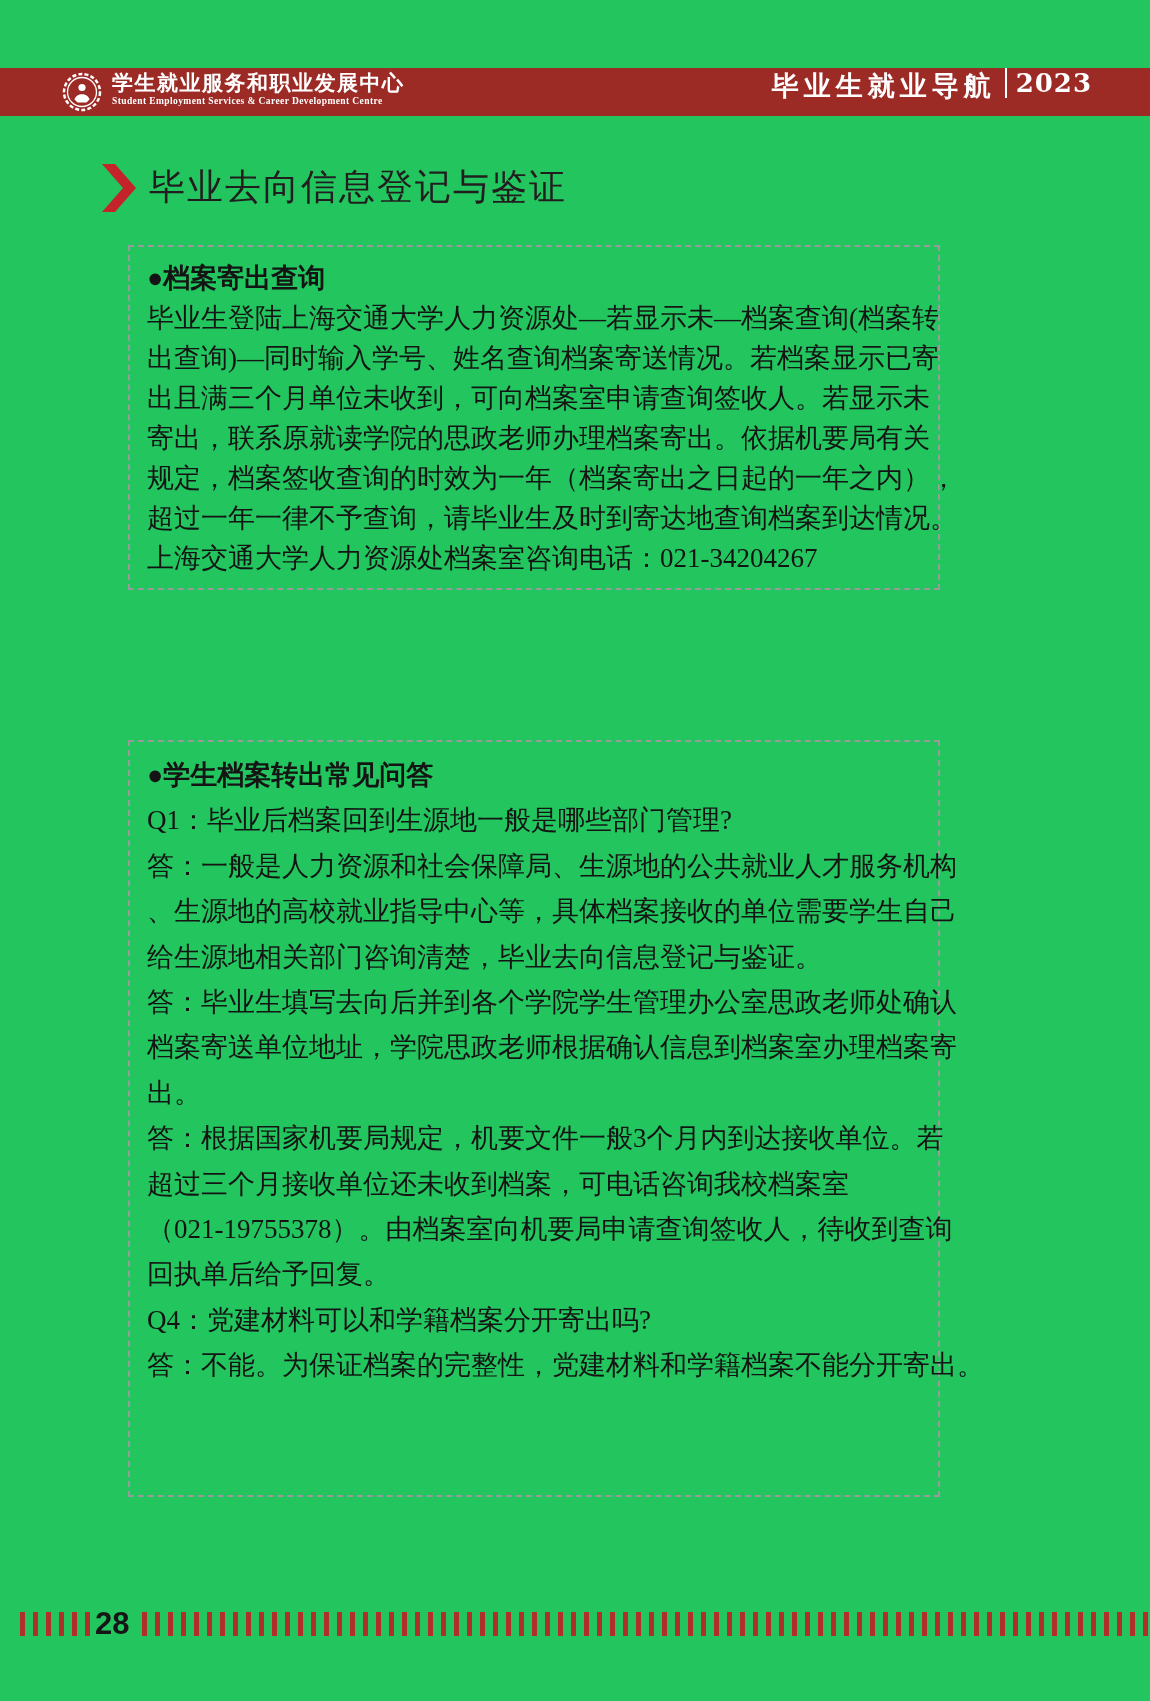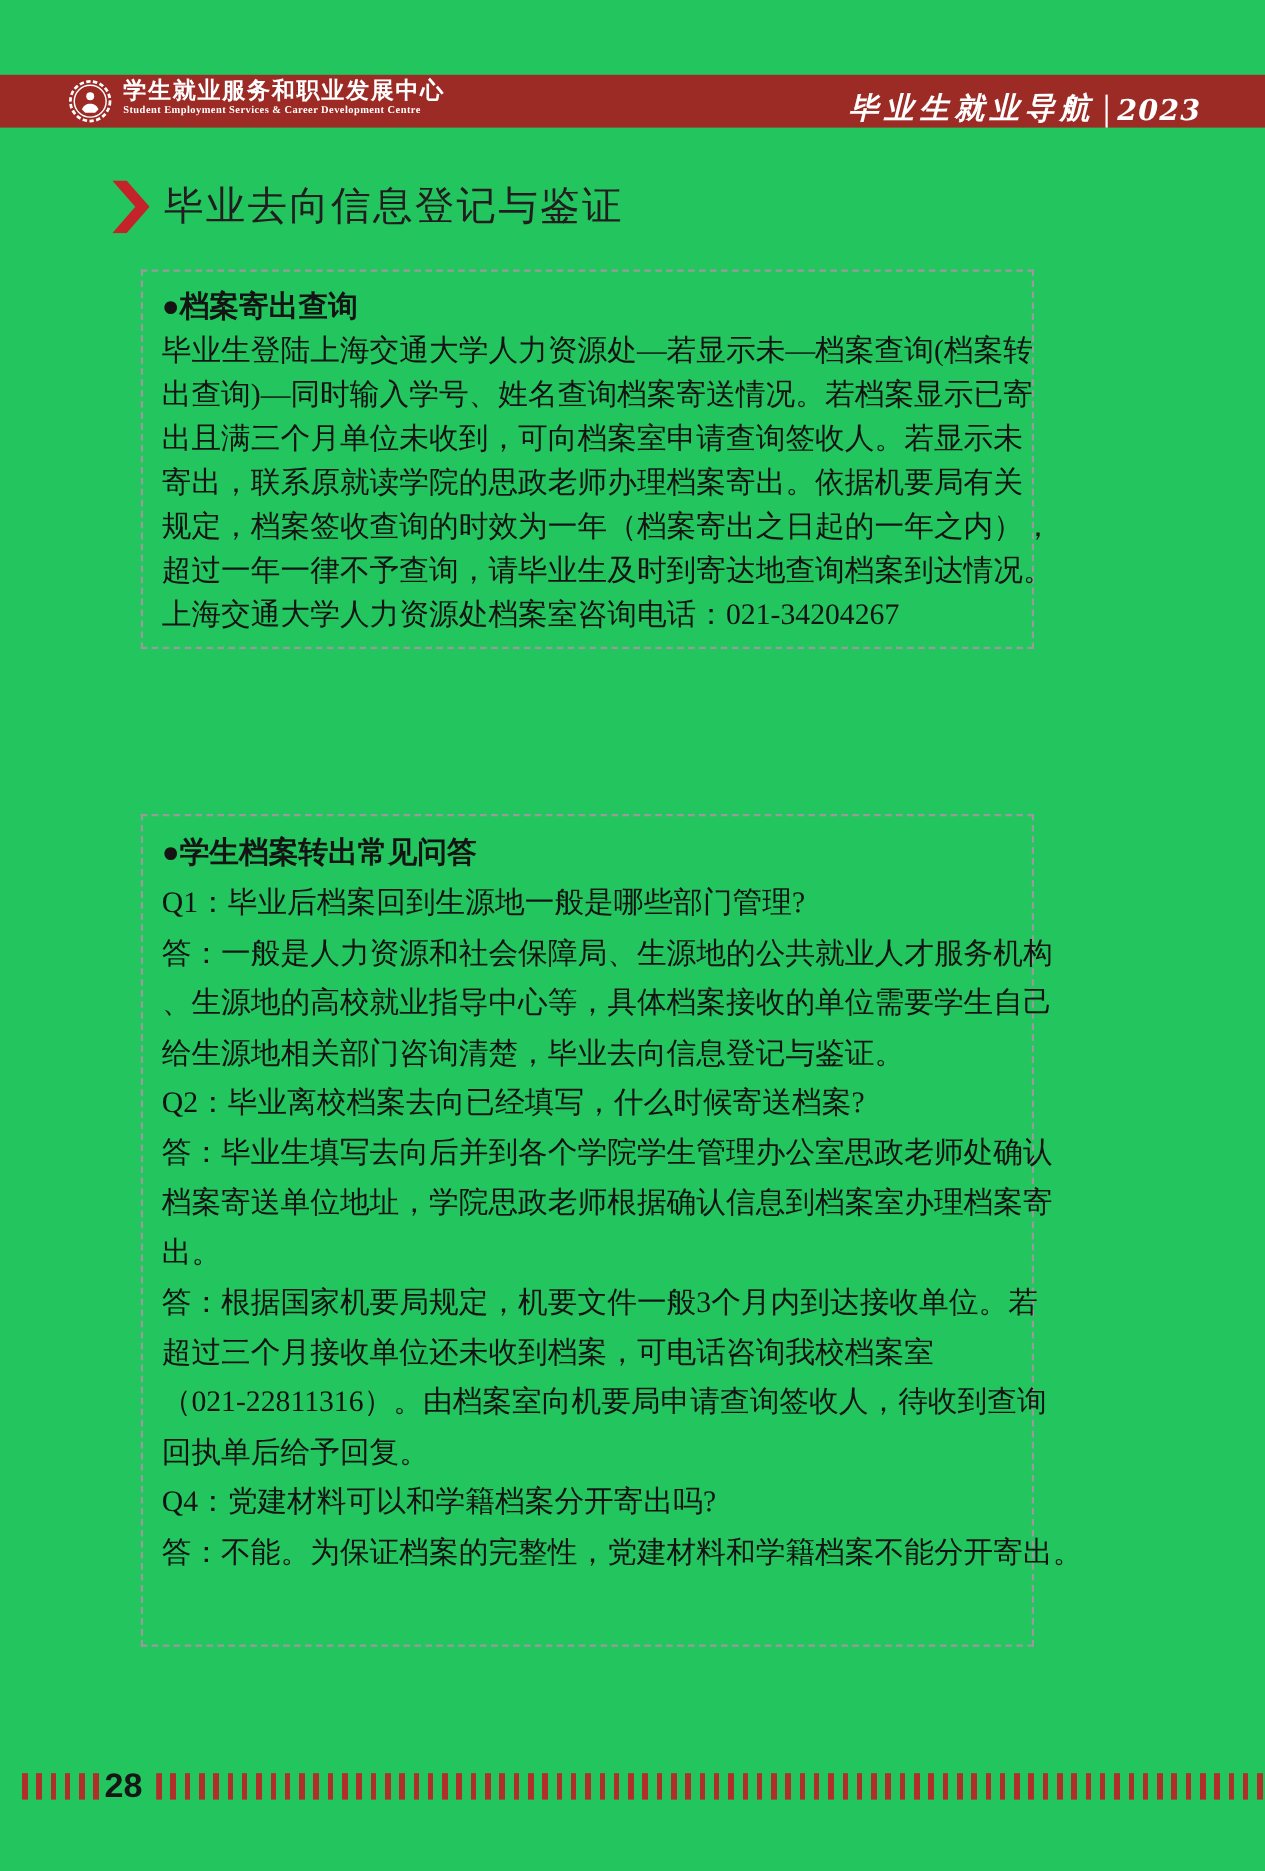--- a/index.html
+++ b/index.html
@@ -15,22 +15,22 @@
   }
   .seal { position:absolute; left:62px; top:4px; width:40px; height:40px; }
   .org-block { position:absolute; left:112px; top:4px; color:#ffffff; line-height:1; }
   .org-zh {
     font-family:"Liberation Sans","DejaVu Sans",sans-serif; font-weight:bold;
     font-size:21px; letter-spacing:1.5px;
   }
   .org-en { margin-top:4px; font-size:9.5px; letter-spacing:0.4px; font-weight:bold; }
   .banner-right {
     position:absolute; right:58px; top:0; height:100%;
-    display:flex; align-items:flex-end; gap:9px; color:#ffffff;
-    font-family:"DejaVu Serif","Liberation Serif",serif; font-style:italic; font-weight:bold;
+    display:flex; align-items:flex-start; gap:9px; color:#ffffff;
+    font-family:"DejaVu Serif","Liberation Serif",serif; font-weight:bold;
   }
   .banner-title { font-size:27px; letter-spacing:5px; }
   .banner-sep { width:2px; height:30px; background:#ffffff; }
   .banner-year { font-size:26px; letter-spacing:1px; }
 
   
   .title-row { position:absolute; left:102px; top:163px; display:flex; align-items:center; gap:13px; }
   .chevron { color:var(--accent,#c4232b); line-height:0; }
   .page-title {
     font-family:"Liberation Sans","DejaVu Sans",sans-serif; font-weight:normal;
@@ -109,27 +109,26 @@
     <div class="box-line">超过一年一律不予查询，请毕业生及时到寄达地查询档案到达情况。</div>
     <div class="box-line">上海交通大学人力资源处档案室咨询电话：021-34204267</div>
   </div>
 
   <div class="dash-box" id="box2">
     <div class="box-heading">●学生档案转出常见问答</div>
     <div class="box-line">Q1：毕业后档案回到生源地一般是哪些部门管理?</div>
     <div class="box-line">答：一般是人力资源和社会保障局、生源地的公共就业人才服务机构</div>
     <div class="box-line">、生源地的高校就业指导中心等，具体档案接收的单位需要学生自己</div>
     <div class="box-line">给生源地相关部门咨询清楚，毕业去向信息登记与鉴证。</div>
-    <div class="box-line">Q2：毕业离校档案去向已经填写，什么时候寄送档案?</div>
     <div class="box-line">答：毕业生填写去向后并到各个学院学生管理办公室思政老师处确认</div>
     <div class="box-line">档案寄送单位地址，学院思政老师根据确认信息到档案室办理档案寄</div>
     <div class="box-line">出。</div>
     <div class="box-line">答：根据国家机要局规定，机要文件一般3个月内到达接收单位。若</div>
     <div class="box-line">超过三个月接收单位还未收到档案，可电话咨询我校档案室</div>
-    <div class="box-line">（021-22811316）。由档案室向机要局申请查询签收人，待收到查询</div>
+    <div class="box-line">（021-19755378）。由档案室向机要局申请查询签收人，待收到查询</div>
     <div class="box-line">回执单后给予回复。</div>
     <div class="box-line">Q4：党建材料可以和学籍档案分开寄出吗?</div>
     <div class="box-line">答：不能。为保证档案的完整性，党建材料和学籍档案不能分开寄出。</div>
   </div>
 
   <div class="footer">
     <div class="ticks ticks-left"></div>
     <div class="page-num">28</div>
     <div class="ticks ticks-right"></div>
   </div>

